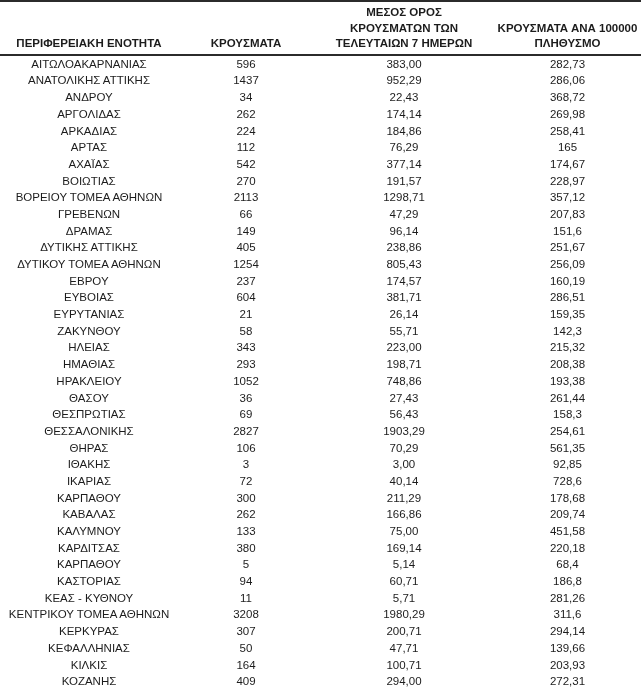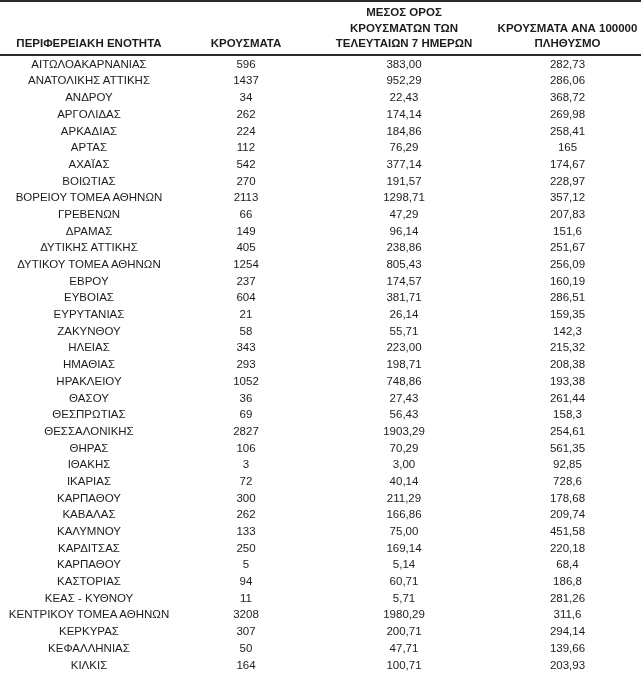--- a/index.html
+++ b/index.html
@@ -237,21 +237,21 @@
           <td>209,74</td>
         </tr>
         <tr>
           <td>ΚΑΛΥΜΝΟΥ</td>
           <td>133</td>
           <td>75,00</td>
           <td>451,58</td>
         </tr>
         <tr>
           <td>ΚΑΡΔΙΤΣΑΣ</td>
-          <td>250</td>
+          <td>380</td>
           <td>169,14</td>
           <td>220,18</td>
         </tr>
         <tr>
           <td>ΚΑΡΠΑΘΟΥ</td>
           <td>5</td>
           <td>5,14</td>
           <td>68,4</td>
         </tr>
         <tr>
@@ -282,16 +282,22 @@
           <td>ΚΕΦΑΛΛΗΝΙΑΣ</td>
           <td>50</td>
           <td>47,71</td>
           <td>139,66</td>
         </tr>
         <tr>
           <td>ΚΙΛΚΙΣ</td>
           <td>164</td>
           <td>100,71</td>
           <td>203,93</td>
+        </tr>
+        <tr>
+          <td>ΚΟΖΑΝΗΣ</td>
+          <td>409</td>
+          <td>294,00</td>
+          <td>272,31</td>
         </tr>
       </tbody>
   </table>
 </div>
 
 </body></html>

